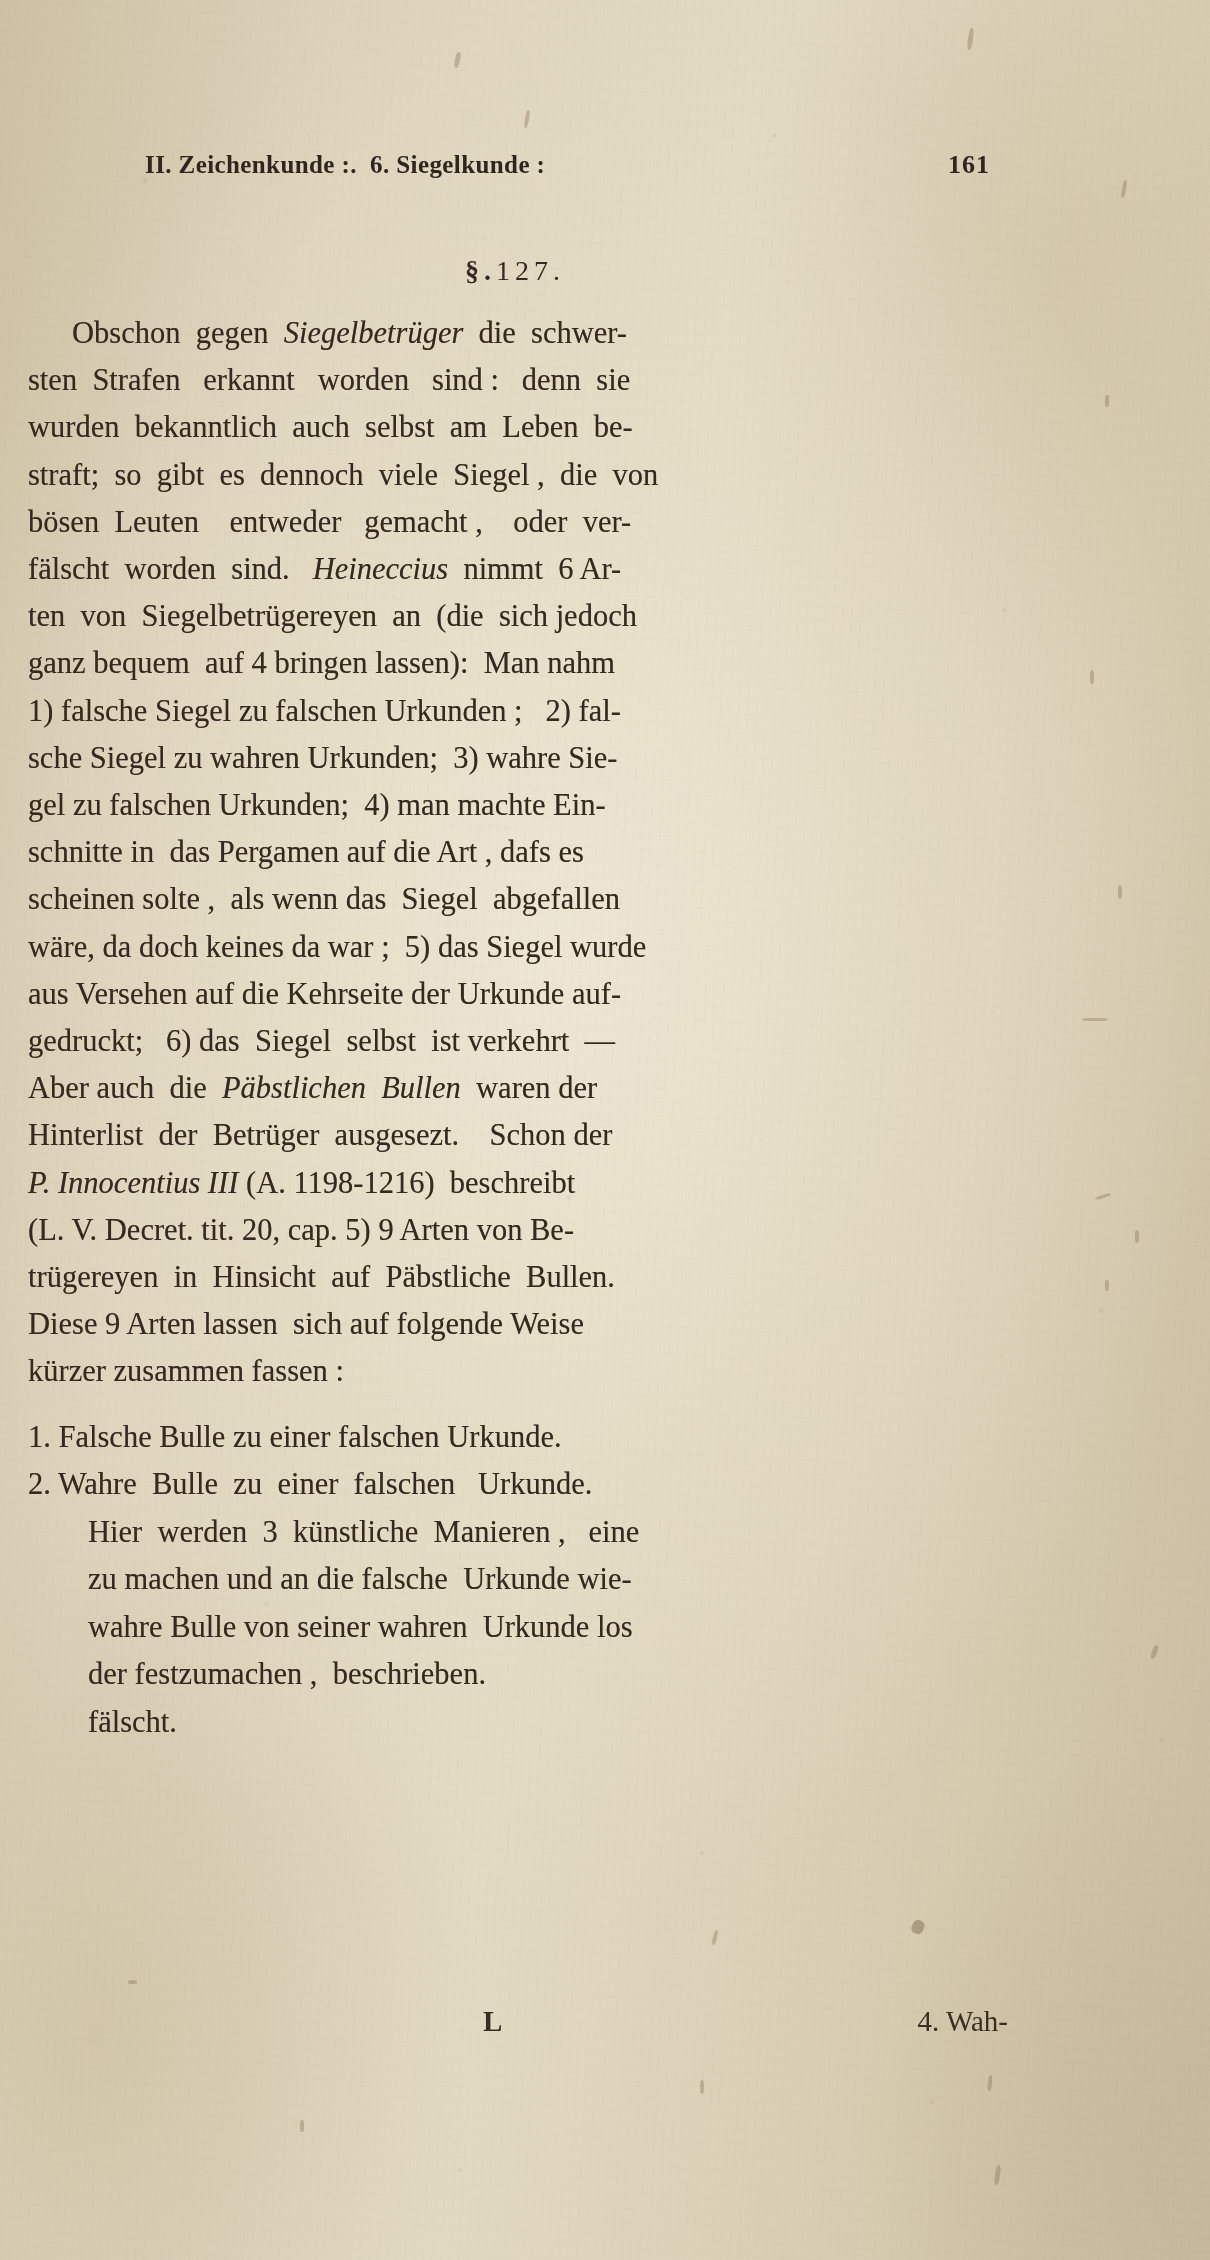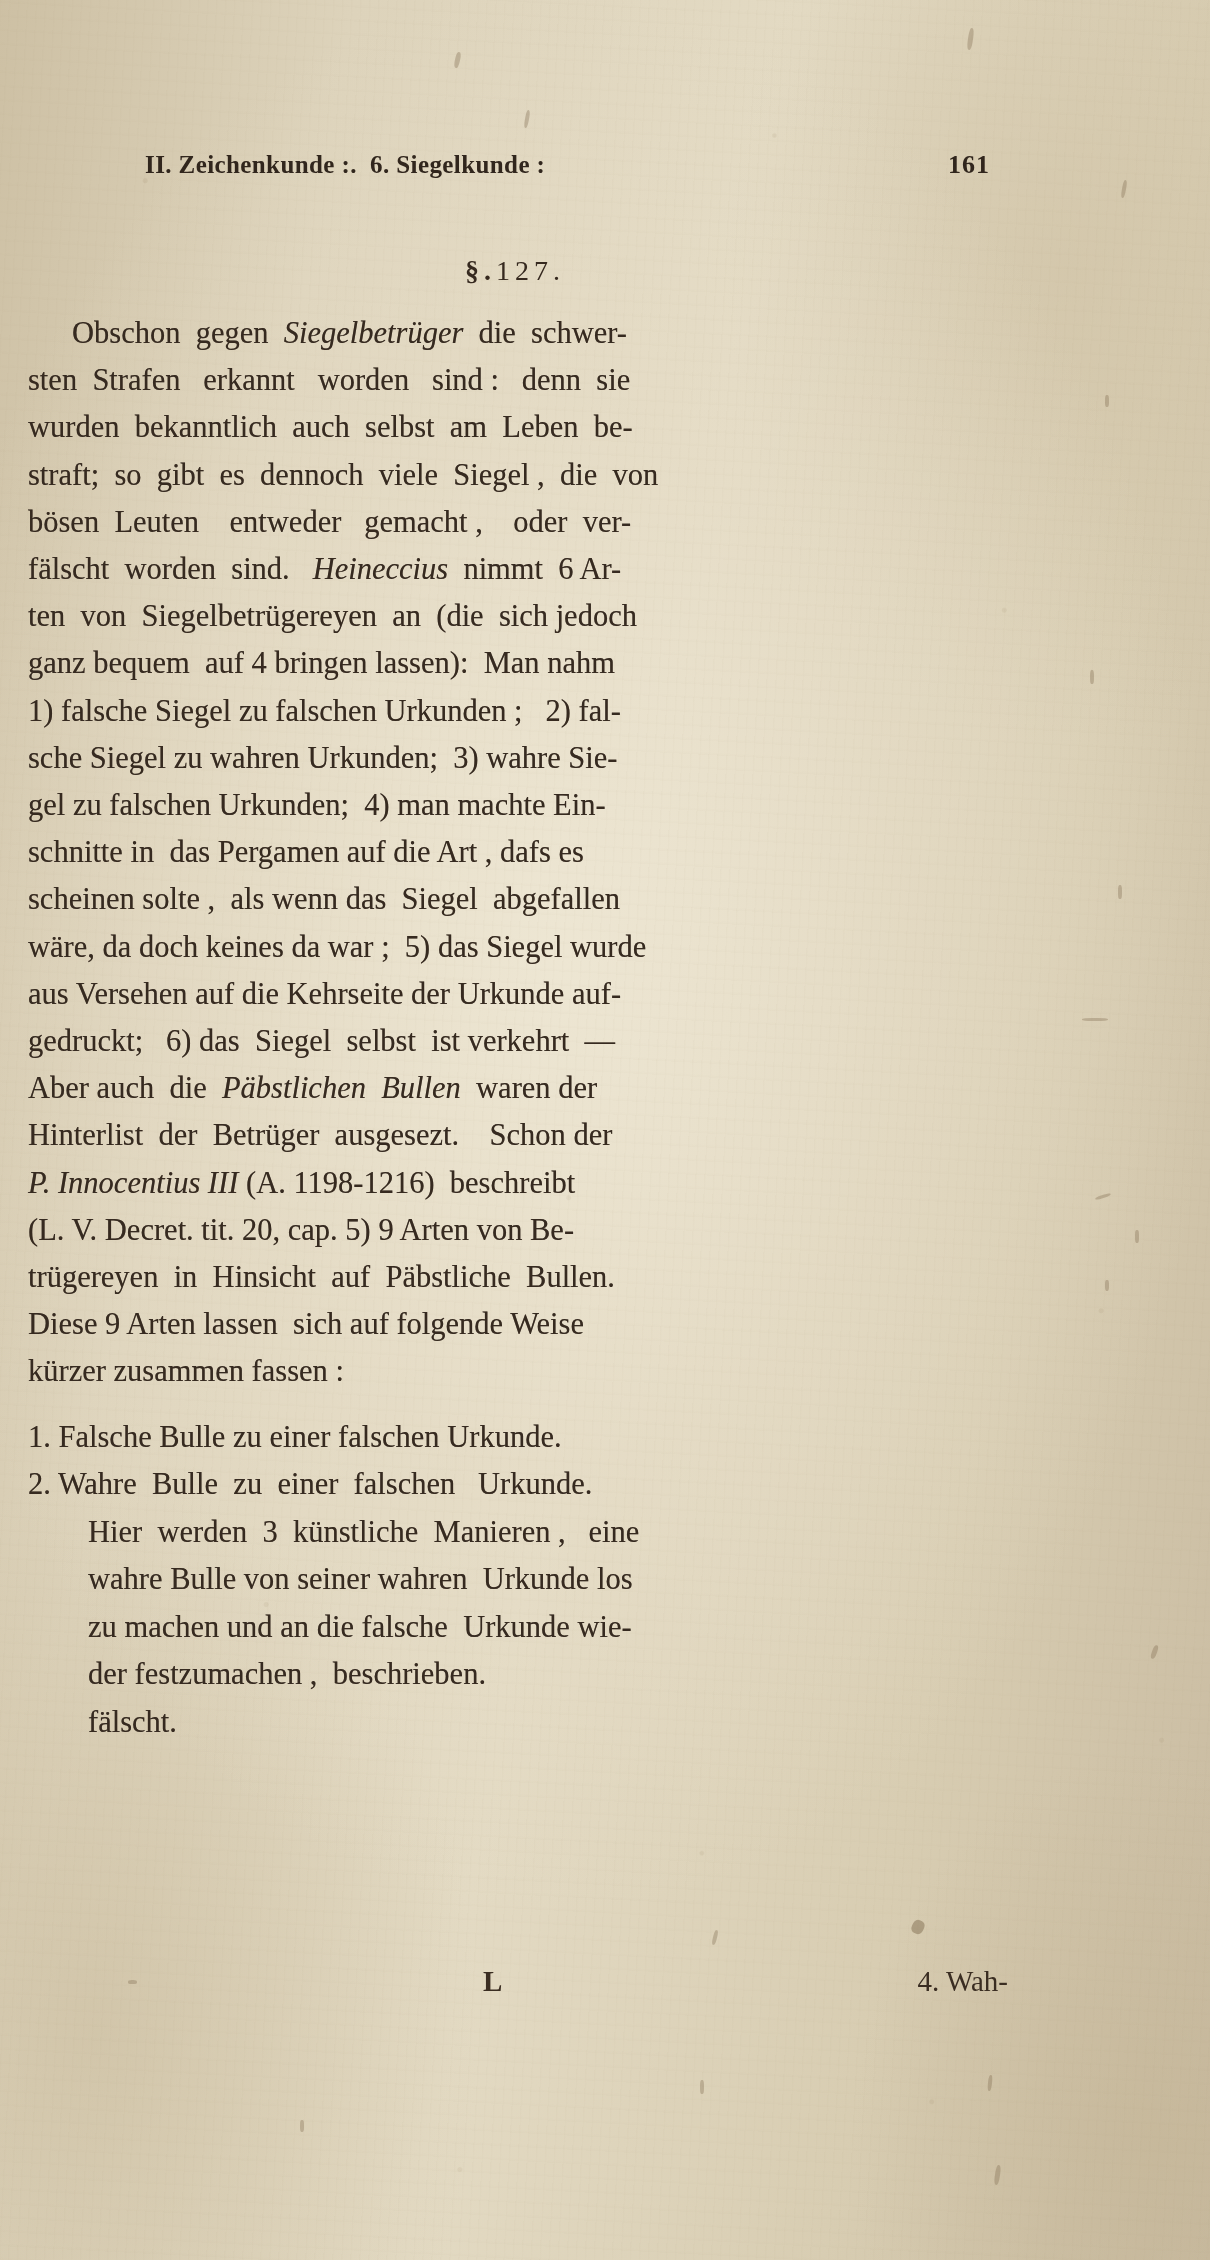--- a/index.html
+++ b/index.html
@@ -122,21 +122,21 @@
     position: absolute;
     left: 28px;
     top: 1965px;
     width: 1035px;
     display: flex;
     align-items: baseline;
     font-size: 29px;
     color: #3a2d22;
   }
   .sig { margin-left: 455px; font-weight: 700; }
-  .catch { margin-left: auto; padding-right: 55px; }
+  .catch { margin-left: auto; padding-right: 55px; margin-top: 40px; }
 
   
   .speck {
     position: absolute;
     background: rgba(120,100,72,0.33);
     pointer-events: none;
     border-radius: 40%;
   }
 </style>
 </head>
@@ -204,22 +204,22 @@
           <div class="ln"><span>kürzer zusammen fassen :</span></div>
         </div>
       <div class="gap-sm"></div>
       <div id="items" class="list-block">
           <div>
             <div class="ln">1. Falsche Bulle zu einer falschen Urkunde.</div>
           </div>
           <div>
             <div class="ln">2. Wahre  Bulle  zu  einer  falschen   Urkunde.</div>
             <div class="ln hang">Hier  werden  3  künstliche  Manieren ,   eine</div>
+            <div class="ln hang">zu machen und an die falsche  Urkunde wie-</div>
             <div class="ln hang">wahre Bulle von seiner wahren  Urkunde los</div>
-            <div class="ln hang">zu machen und an die falsche  Urkunde wie-</div>
             <div class="ln hang">der festzumachen ,  beschrieben.</div>
           </div>
           <div>
             <div class="ln hang">fälscht.</div>
           </div>
         </div>
     </div>
 
     <div class="footline">
       <span class="sig">L</span>

